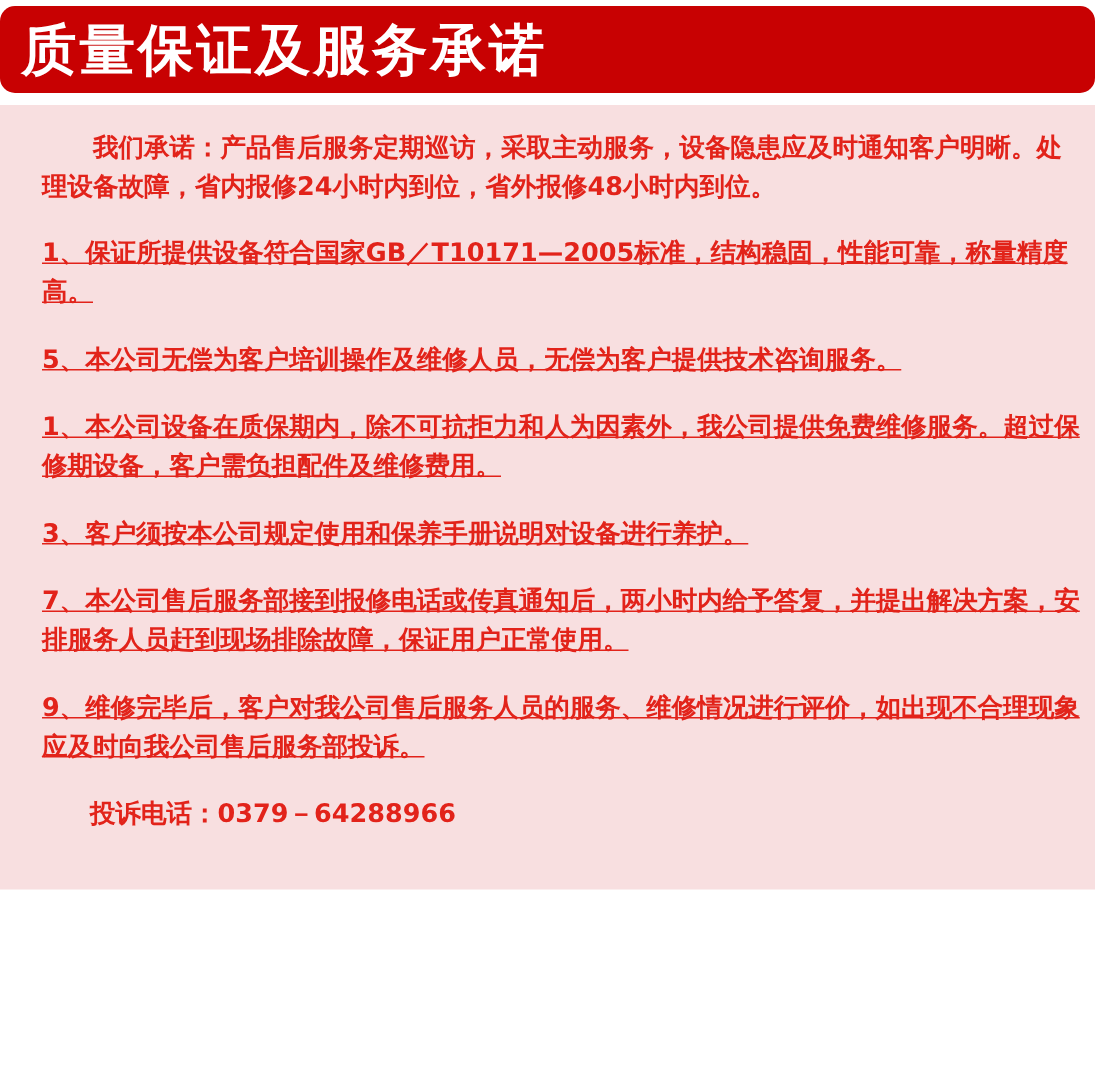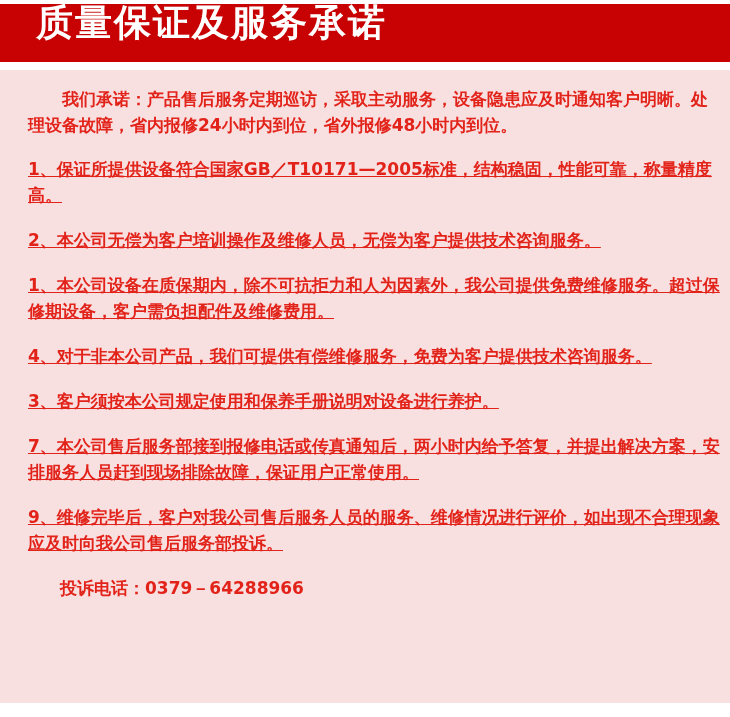--- a/index.html
+++ b/index.html
@@ -21,37 +21,38 @@
   }
   .top-strip {
     height: 4px;
     background: #ffffff;
   }
   .banner {
     height: 58px;
     background: #c80102;
     color: #ffffff;
     display: flex;
-    align-items: flex-start;
-    padding-left: 36px;
+    align-items: center;
+    padding-left: 14px;
     box-sizing: border-box;
+    border-radius: 10px;
   }
   .banner h1 {
     margin: 0;
     font-size: 37px;
     font-weight: bold;
     letter-spacing: 2px;
     line-height: 1;
   }
   .gap-strip {
     height: 8px;
     background: #ffffff;
   }
   .content {
-    height: 633px;
+    height: 523px;
     background: #f8dfe0;
     box-sizing: border-box;
     padding: 16px 6px 0 28px;
     color: #e2231a;
     font-weight: bold;
     font-size: 17px;
     line-height: 26px;
   }
   .intro {
     margin: 0 0 18px 0;
@@ -79,23 +80,22 @@
     <h1>质量保证及服务承诺</h1>
   </div>
 
   <div class="gap-strip"></div>
 
   <div class="content">
 
     <p class="intro">我们承诺：产品售后服务定期巡访，采取主动服务，设备隐患应及时通知客户明晰。处理设备故障，省内报修24小时内到位，省外报修48小时内到位。</p>
 
     <p class="item">1、保证所提供设备符合国家GB／T10171—2005标准，结构稳固，性能可靠，称量精度高。</p>
-    <p class="item">2、本公司无偿为客户培训操作及维修人员，无偿为客户提供技术咨询服务。</p>
+    <p class="item">5、本公司无偿为客户培训操作及维修人员，无偿为客户提供技术咨询服务。</p>
     <p class="item">1、本公司设备在质保期内，除不可抗拒力和人为因素外，我公司提供免费维修服务。超过保修期设备，客户需负担配件及维修费用。</p>
-    <p class="item">4、对于非本公司产品，我们可提供有偿维修服务，免费为客户提供技术咨询服务。</p>
     <p class="item">3、客户须按本公司规定使用和保养手册说明对设备进行养护。</p>
     <p class="item">7、本公司售后服务部接到报修电话或传真通知后，两小时内给予答复，并提出解决方案，安排服务人员赶到现场排除故障，保证用户正常使用。</p>
     <p class="item">9、维修完毕后，客户对我公司售后服务人员的服务、维修情况进行评价，如出现不合理现象应及时向我公司售后服务部投诉。</p>
 
     <div class="contacts">
       <div class="contact-line">
         <span>投诉电话：</span><span>0379－64288966</span>
       </div>
 
     </div>

